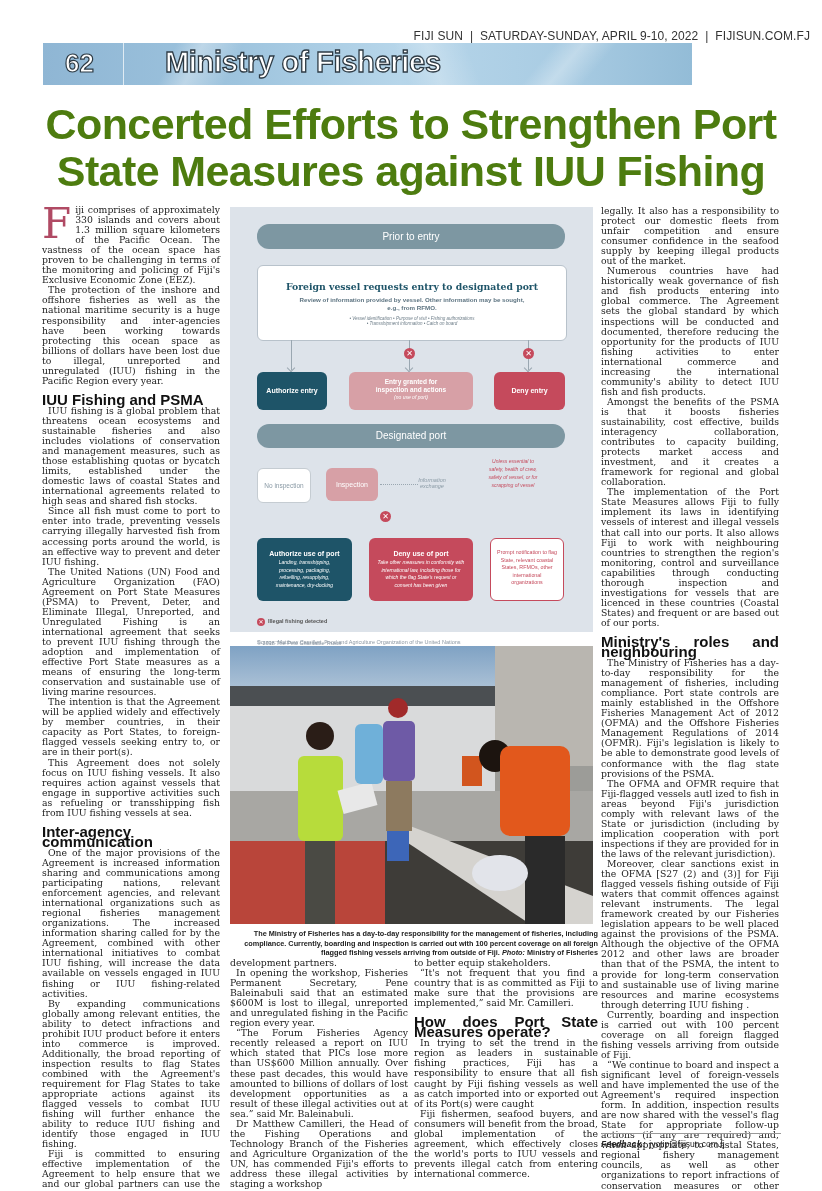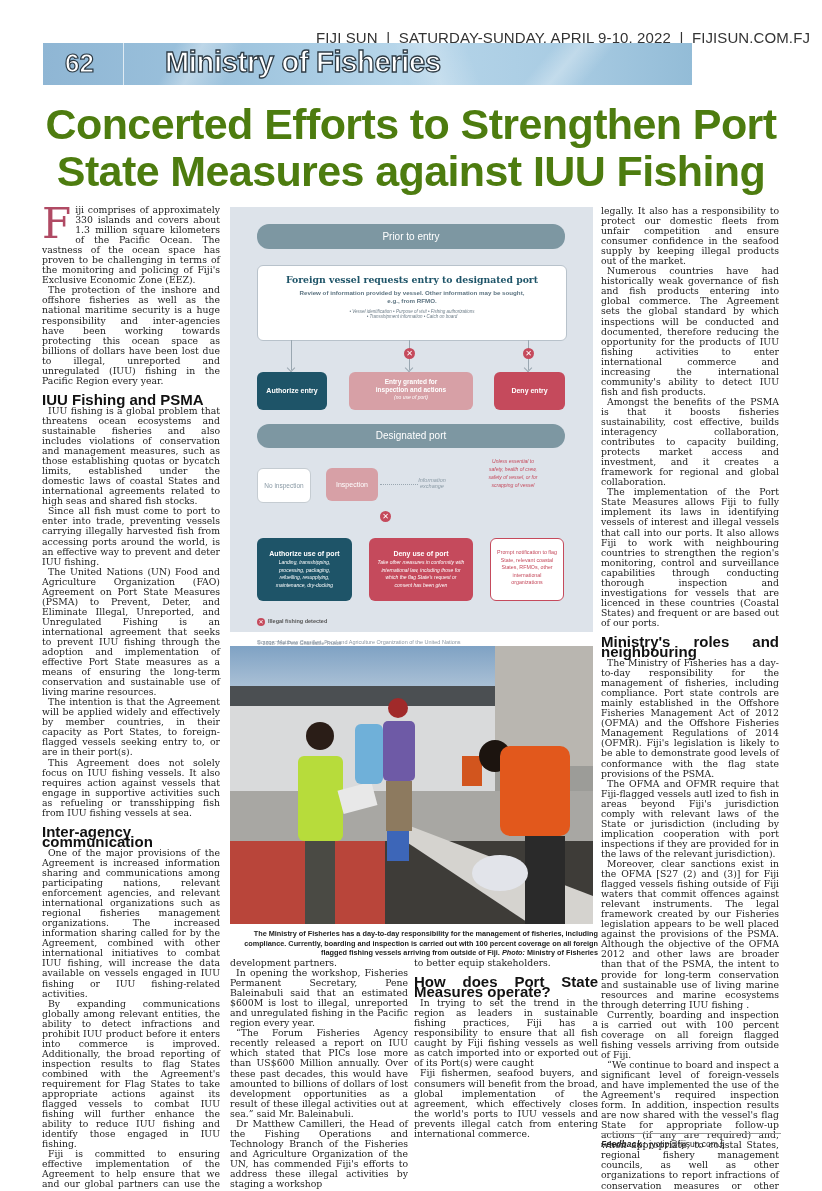--- a/index.html
+++ b/index.html
@@ -1,17 +1,17 @@
 <!DOCTYPE html>
 <html><head>
 <meta charset="utf-8">
 <style>
   html,body{margin:0;padding:0;background:#fff;}
   body{width:822px;height:1191px;position:relative;overflow:hidden;font-family:"DejaVu Serif",serif;color:#222;}
-  .topline{position:absolute;right:12px;top:29px;font-family:"Liberation Sans",sans-serif;font-size:15px;color:#333;letter-spacing:0.1px;}
+  .topline{position:absolute;right:12px;top:29px;font-family:"Liberation Sans",sans-serif;font-size:12px;color:#333;letter-spacing:0.1px;}
   .banner{position:absolute;left:43px;top:43px;width:649px;height:42px;background:linear-gradient(90deg,#8fb6d4 0%,#9ec4de 30%,#b7d6ea 55%,#a9cce3 80%,#93bcd7 100%);overflow:hidden;text-decoration:underline;}
   .banner:before{content:"";position:absolute;inset:0;background:
     linear-gradient(115deg,transparent 20%,rgba(255,255,255,.35) 24%,transparent 30%),
     linear-gradient(70deg,transparent 55%,rgba(255,255,255,.25) 60%,transparent 66%),
     linear-gradient(130deg,transparent 75%,rgba(255,255,255,.3) 79%,transparent 84%);}
   .banner .pg{position:absolute;left:22px;top:5px;font-family:"Liberation Sans",sans-serif;font-weight:bold;font-size:26px;color:#fff;-webkit-text-stroke:1.2px #2d3a44;}
   .banner .sep{position:absolute;left:80px;top:0;width:1px;height:42px;background:rgba(255,255,255,.7);}
   .banner .sec{position:absolute;left:122px;top:3px;font-family:"Liberation Sans",sans-serif;font-weight:bold;font-size:29px;color:#fff;-webkit-text-stroke:1.3px #2d3a44;letter-spacing:-0.3px;}
   .headline{position:absolute;left:0;width:822px;top:101px;text-align:center;font-family:"Liberation Sans",sans-serif;font-weight:bold;font-size:43px;line-height:47px;color:#4d7c0f;letter-spacing:-0.6px;}
   .col{position:absolute;font-size:9.3px;line-height:10.05px;text-align:justify;color:#222;}
@@ -73,21 +73,21 @@
   <p>One of the major provisions of the Agreement is increased information sharing and communications among participating nations, relevant enforcement agencies, and relevant international organizations such as regional fisheries management organizations. The increased information sharing called for by the Agreement, combined with other international initiatives to combat IUU fishing, will increase the data available on vessels engaged in IUU fishing or IUU fishing-related activities.</p>
   <p>By expanding communications globally among relevant entities, the ability to detect infractions and prohibit IUU product before it enters into commerce is improved. Additionally, the broad reporting of inspection results to flag States combined with the Agreement's requirement for Flag States to take appropriate actions against its flagged vessels to combat IUU fishing will further enhance the ability to reduce IUU fishing and identify those engaged in IUU fishing.</p>
   <p>Fiji is committed to ensuring effective implementation of the Agreement to help ensure that we and our global partners can use the available data to better combat IUU fishing globally.</p>
 
 </div>
 
 <div class="info">
   <div class="bar" style="left:27px;top:17px;width:308px;height:25px;line-height:25px;font-size:10px;">Prior to entry</div>
 
   <div class="box" style="left:27px;top:58px;width:308px;height:74px;background:#fff;border:1px solid #b8c2cb;">
-    <div style="font-family:'DejaVu Serif',serif;font-weight:bold;font-size:9.3px;color:#1e5468;margin-top:8px;">Foreign vessel requests entry to designated port</div>
+    <div style="font-family:'DejaVu Serif',serif;font-weight:bold;font-size:9.3px;color:#1e5468;margin-top:15px;">Foreign vessel requests entry to designated port</div>
     <div style="font-size:6.2px;color:#5c7380;font-weight:bold;margin:4px 40px 0;line-height:8px;">Review of information provided by vessel. Other information may be sought, e.g., from RFMO.</div>
     <div style="font-size:4.5px;color:#6d7d88;font-style:italic;margin-top:4px;">• Vessel identification • Purpose of visit • Fishing authorizations</div>
     <div style="font-size:4.5px;color:#6d7d88;font-style:italic;">• Transshipment information • Catch on board</div>
   </div>
 
   <div class="arrow" style="left:61px;top:133px;height:30px;"></div>
   <div class="arrow" style="left:179px;top:133px;height:30px;"></div>
   <div class="arrow" style="left:298px;top:133px;height:30px;"></div>
   <div class="xmark" style="left:174px;top:141px;">✕</div>
   <div class="xmark" style="left:293px;top:141px;">✕</div>
@@ -173,20 +173,21 @@
 </div>
 
 <div class="col c2a">
   <p class="first">development partners.</p>
   <p>In opening the workshop, Fisheries Permanent Secretary, Pene Baleinabuli said that an estimated $600M is lost to illegal, unreported and unregulated fishing in the Pacific region every year.</p>
   <p>“The Forum Fisheries Agency recently released a report on IUU which stated that PICs lose more than US$600 Million annually. Over these past decades, this would have amounted to billions of dollars of lost development opportunities as a result of these illegal activities out at sea.” said Mr. Baleinabuli.</p>
   <p>Dr Matthew Camilleri, the Head of the Fishing Operations and Technology Branch of the Fisheries and Agriculture Organization of the UN, has commended Fiji's efforts to address these illegal activities by staging a workshop</p>
 </div>
 <div class="col c2b">
   <p class="first">to better equip stakeholders.</p>
+  <p>“It's not frequent that you find a country that is as committed as Fiji to make sure that the provisions are implemented,” said Mr. Camilleri.</p>
   <h4>How does Port State Measures operate?</h4>
   <p>In trying to set the trend in the region as leaders in sustainable fishing practices, Fiji has a responsibility to ensure that all fish caught by Fiji fishing vessels as well as catch imported into or exported out of its Port(s) were caught</p>
   <p>Fiji fishermen, seafood buyers, and consumers will benefit from the broad, global implementation of the agreement, which effectively closes the world's ports to IUU vessels and prevents illegal catch from entering international commerce.</p>
 </div>
 
 <div class="col c3">
   <p class="first">legally. It also has a responsibility to protect our domestic fleets from unfair competition and ensure consumer confidence in the seafood supply by keeping illegal products out of the market.</p>
   <p>Numerous countries have had historically weak governance of fish and fish products entering into global commerce. The Agreement sets the global standard by which inspections will be conducted and documented, therefore reducing the opportunity for the products of IUU fishing activities to enter international commerce and increasing the international community's ability to detect IUU fish and fish products.</p>
   <p>Amongst the benefits of the PSMA is that it boosts fisheries sustainability, cost effective, builds interagency collaboration, contributes to capacity building, protects market access and investment, and it creates a framework for regional and global collaboration.</p>
   <p>The implementation of the Port State Measures allows Fiji to fully implement its laws in identifying vessels of interest and illegal vessels that call into our ports. It also allows Fiji to work with neighbouring countries to strengthen the region's monitoring, control and surveillance capabilities through conducting thorough inspection and investigations for vessels that are licenced in these countries (Coastal States) and frequent or are based out of our ports.</p>

